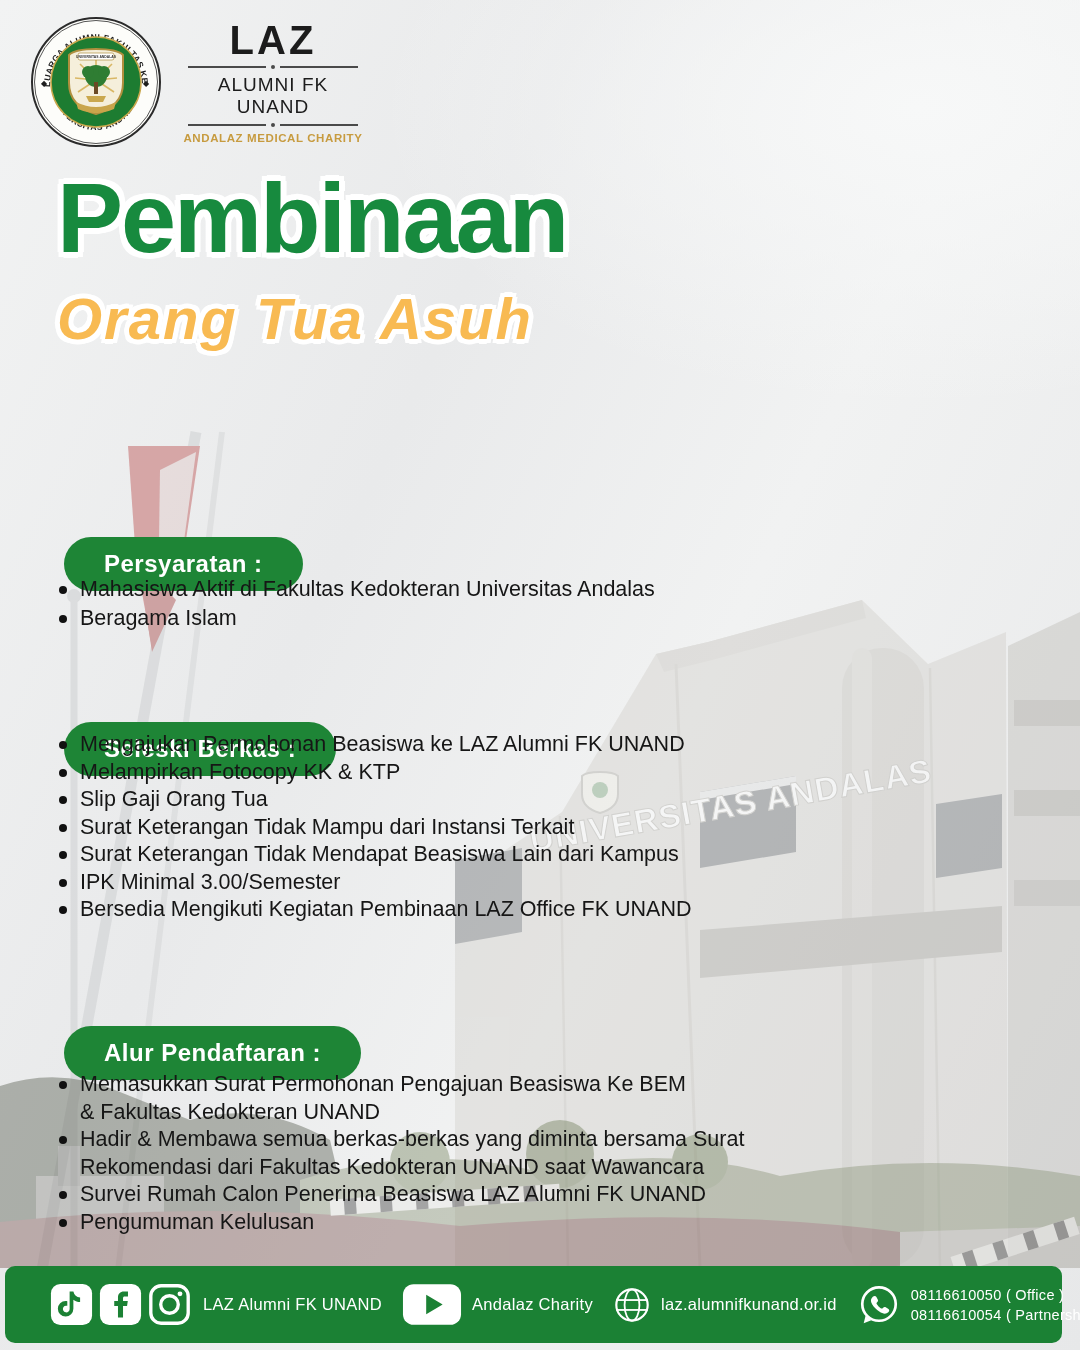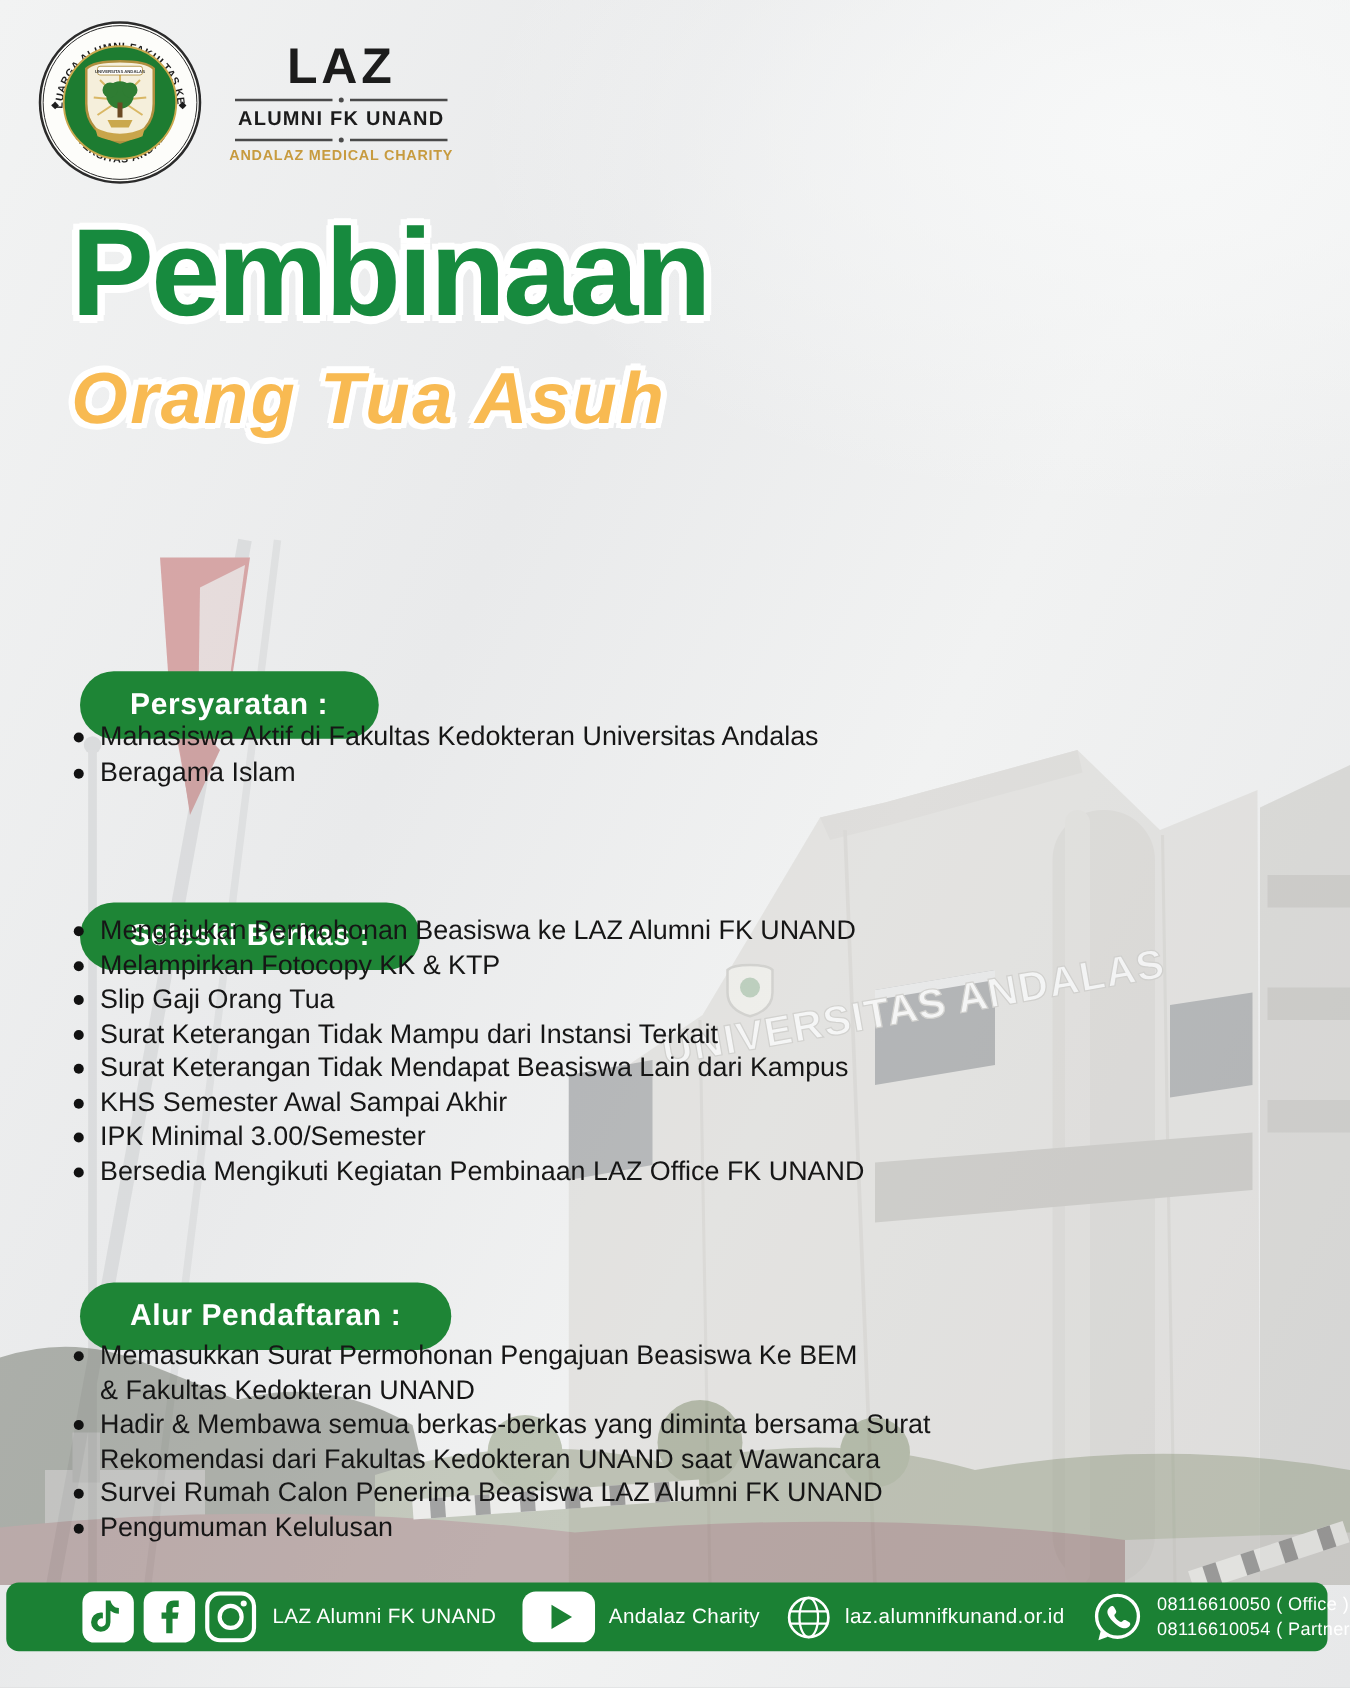--- a/index.html
+++ b/index.html
@@ -11,21 +11,21 @@
   .bg-art{position:absolute;inset:0;}
 
   
   .brand{position:absolute;left:30px;top:16px;display:flex;align-items:center;gap:18px;}
   .seal{width:132px;height:132px;}
   .brand-text{width:186px;text-align:center;color:#1c1c1c;}
   .brand-laz{font-size:40px;font-weight:800;letter-spacing:3px;line-height:1;}
   .brand-div{display:flex;align-items:center;gap:5px;margin:5px 8px;}
   .brand-div .ln{flex:1;height:2px;background:#4a4a4a;}
   .brand-div .dt{width:4px;height:4px;border-radius:50%;background:#4a4a4a;}
-  .brand-alumni{font-size:16px;font-weight:700;letter-spacing:1px;}
+  .brand-alumni{font-size:19px;font-weight:400;letter-spacing:1px;}
   .brand-charity{font-size:11.5px;font-weight:700;letter-spacing:.6px;color:#c79b3f;margin-top:5px;}
 
   
   .title{position:absolute;left:57px;top:168px;}
   .halo{text-shadow:-5px -5px 0 #fff,5px -5px 0 #fff,-5px 5px 0 #fff,5px 5px 0 #fff,
     -6px 0 0 #fff,6px 0 0 #fff,0 -6px 0 #fff,0 6px 0 #fff;}
   .t1{font-size:99px;font-weight:800;letter-spacing:-2px;line-height:1.02;color:#178a3e;}
   .t2{font-size:99px;font-weight:800;letter-spacing:-2px;line-height:1.0;color:#4b4b53;margin-top:-4px;}
   .t3{font-size:58px;font-weight:800;font-style:italic;letter-spacing:2px;color:#f8ba52;margin-top:16px;
       text-shadow:-4px -4px 0 #fff,4px -4px 0 #fff,-4px 4px 0 #fff,4px 4px 0 #fff,-5px 0 0 #fff,5px 0 0 #fff,0 -5px 0 #fff,0 5px 0 #fff;}
@@ -41,22 +41,22 @@
   .blist{position:absolute;left:52px;margin:0;padding:0;list-style:none;color:#161616;width:940px;}
   .blist li{position:relative;padding-left:28px;font-size:21.5px;line-height:27.5px;white-space:pre-line;}
   .blist li::before{content:"";position:absolute;left:7px;top:10px;width:8px;height:8px;border-radius:50%;background:#111;}
   .ul-1{top:575px;}
   .ul-1 li{line-height:29px;}
   .ul-1 li::before{top:11px;}
   .ul-2{top:731px;}
   .ul-3{top:1071px;}
 
   
-  .footer{position:absolute;left:5px;right:18px;top:1266px;height:55px;background:#1b8134;border-radius:10px;
-    display:flex;align-items:center;color:#fff;padding-left:60px;box-sizing:border-box;}
+  .footer{position:absolute;left:5px;right:18px;top:1266px;height:77px;background:#1b8134;border-radius:10px;
+    display:flex;align-items:center;color:#fff;padding-left:45px;box-sizing:border-box;}
   .icon-box{width:43px;height:43px;flex:0 0 auto;}
   .soc{display:flex;gap:6px;align-items:center;}
   .flabel{font-size:16.5px;letter-spacing:.3px;white-space:nowrap;}
   .m-l12{margin-left:12px;} .m-l20{margin-left:20px;} .m-l10{margin-left:10px;}
   .yt-box{width:60px;height:43px;flex:0 0 auto;}
   .phones{font-size:14.5px;line-height:20px;letter-spacing:.3px;white-space:nowrap;}
 </style>
 </head>
 <body>
 
@@ -192,21 +192,20 @@
     <li>Beragama Islam</li>
   </ul>
 
   <div class="pill pill-2">Seleski Berkas :</div>
   <ul class="blist ul-2">
     <li>Mengajukan Permohonan Beasiswa ke LAZ Alumni FK UNAND</li>
     <li>Melampirkan Fotocopy KK &amp; KTP</li>
     <li>Slip Gaji Orang Tua</li>
     <li>Surat Keterangan Tidak Mampu dari Instansi Terkait</li>
     <li>Surat Keterangan Tidak Mendapat Beasiswa Lain dari Kampus</li>
-    <li>KHS Semester Awal Sampai Akhir</li>
     <li>IPK Minimal 3.00/Semester</li>
     <li>Bersedia Mengikuti Kegiatan Pembinaan LAZ Office FK UNAND</li>
   </ul>
 
   <div class="pill pill-3">Alur Pendaftaran :</div>
   <ul class="blist ul-3">
     <li>Memasukkan Surat Permohonan Pengajuan Beasiswa  Ke BEM
 &amp; Fakultas Kedokteran UNAND</li>
     <li>Hadir &amp; Membawa semua berkas-berkas yang diminta bersama Surat
 Rekomendasi dari Fakultas Kedokteran UNAND saat Wawancara</li>

